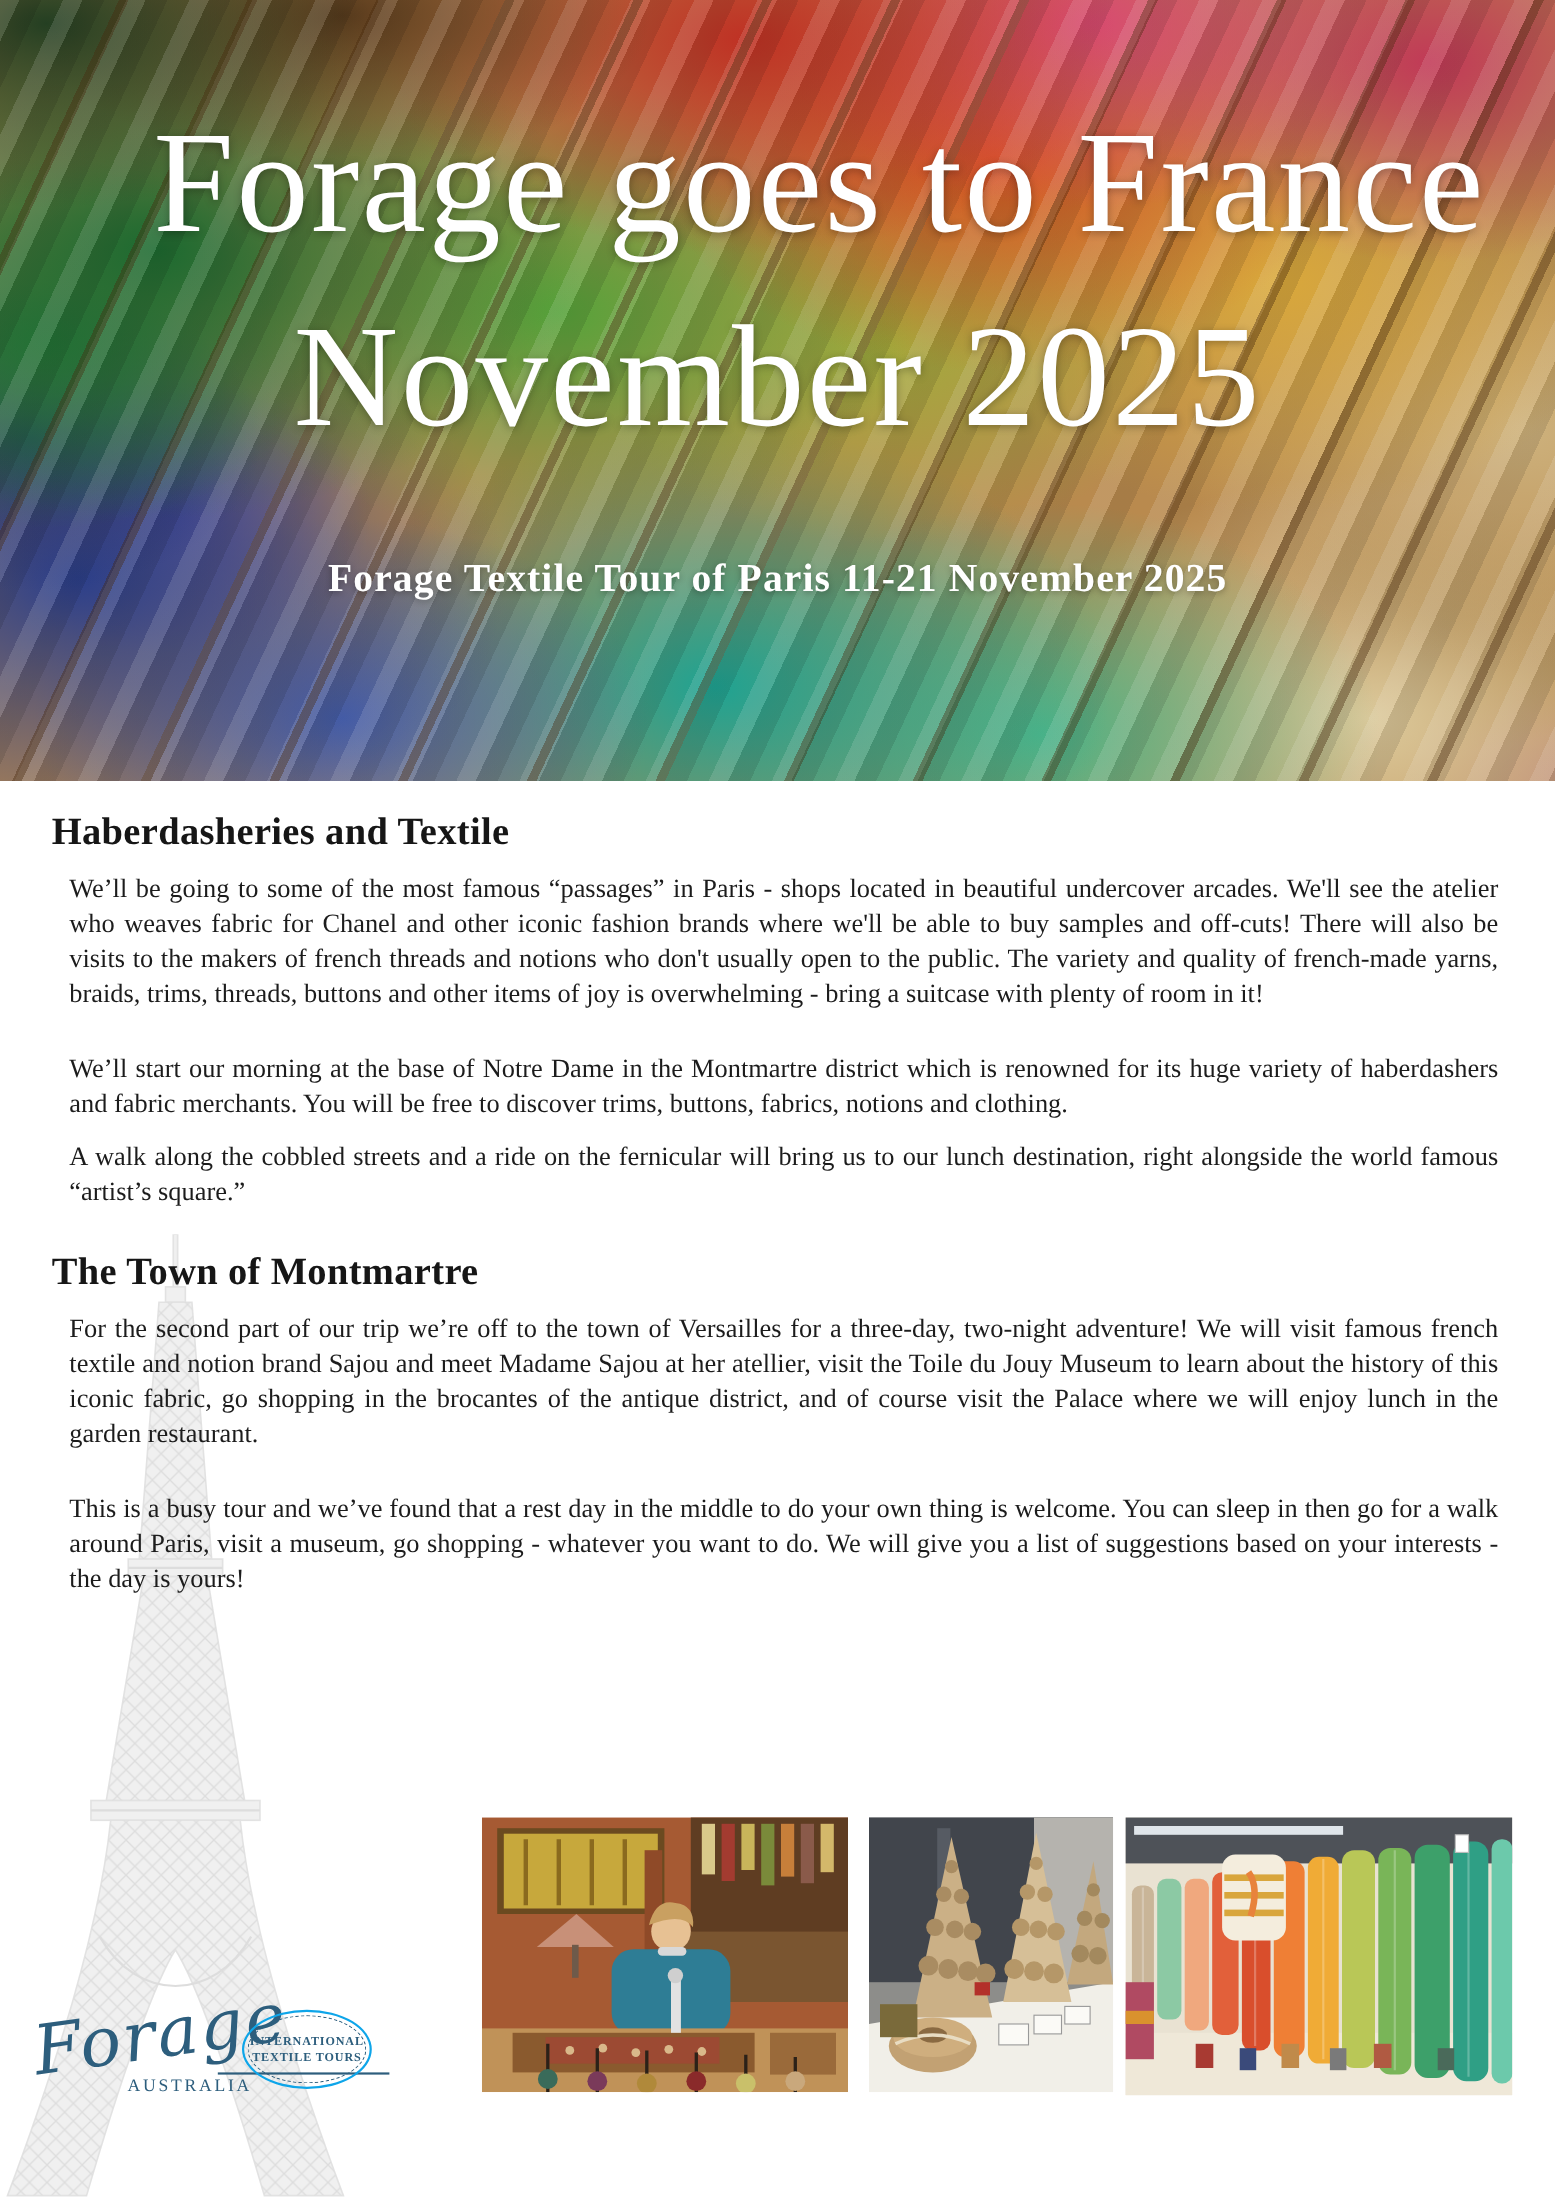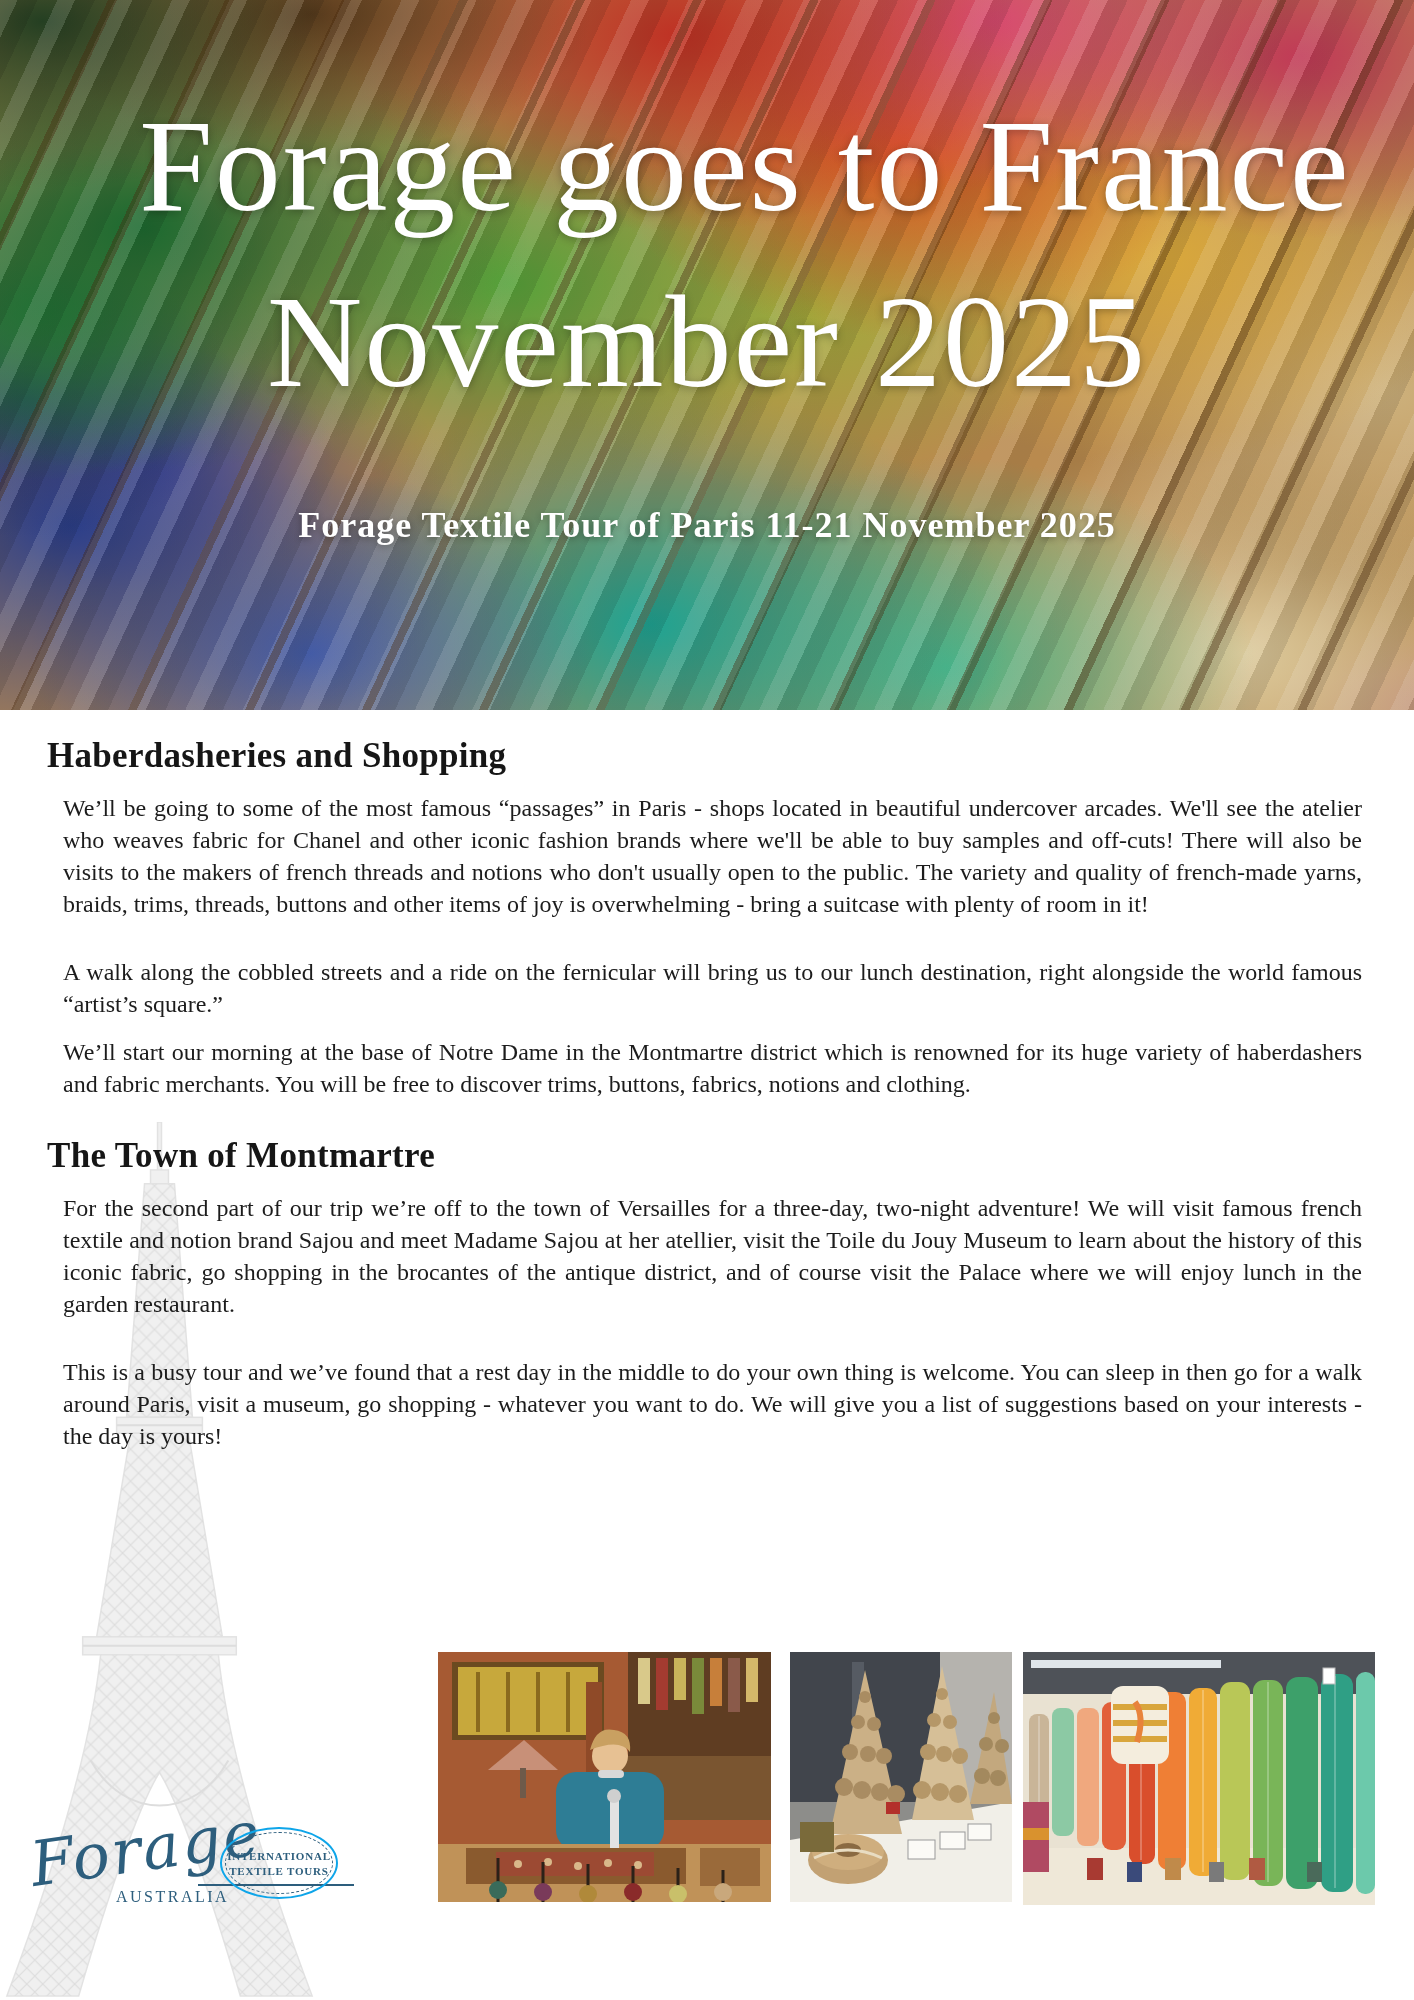--- a/index.html
+++ b/index.html
@@ -108,26 +108,26 @@
       <g stroke="#c2c2c2" stroke-width="2" fill="none">
         <line x1="122" y1="304" x2="208" y2="304"></line>
         <line x1="88" y1="525" x2="242" y2="525"></line>
         <path d="M96,640 C130,700 200,700 234,640"></path>
       </g>
     </g>
   </svg>
 
   <main class="content">
     <section>
-      <h2>Haberdasheries and Shopping</h2>
+      <h2>Haberdasheries and Textile</h2>
       <p>We’ll be going to some of the most famous “passages” in Paris - shops located in beautiful undercover arcades. We'll see the atelier who weaves fabric for Chanel and other iconic fashion brands where we'll be able to buy samples and off-cuts!  There will also be visits to the makers of french threads and notions who don't usually open to the public.  The variety and quality of french-made yarns, braids, trims, threads, buttons and other items of joy is overwhelming - bring a suitcase with plenty of room in it!</p>
     </section>
     <section>
+      <p>We’ll start our morning at the base of Notre Dame in the Montmartre district which is renowned for its huge variety of haberdashers and fabric merchants. You will be free to discover trims, buttons, fabrics, notions and clothing.</p>
       <p>A walk along the cobbled streets and a ride on the fernicular will bring us to our lunch destination, right alongside the world famous “artist’s square.”</p>
-      <p>We’ll start our morning at the base of Notre Dame in the Montmartre district which is renowned for its huge variety of haberdashers and fabric merchants. You will be free to discover trims, buttons, fabrics, notions and clothing.</p>
     </section>
     <section>
       <h2>The Town of Montmartre</h2>
       <p>For the second part of our trip we’re off to the town of Versailles for a three-day, two-night adventure! We will visit famous french textile and notion brand Sajou and meet Madame Sajou at her atellier, visit the Toile du Jouy Museum to learn about the history of this iconic fabric, go shopping in the brocantes of the antique district, and of course visit the Palace where we will enjoy lunch in the garden restaurant.</p>
     </section>
     <section>
       <p>This is a busy tour and we’ve found that a rest day in the middle to do your own thing is welcome.  You can sleep in then go for a walk around Paris, visit a museum, go shopping - whatever you want to do.  We will give you a list of suggestions based on your interests - the day is yours!</p>
     </section>
   </main>
 

